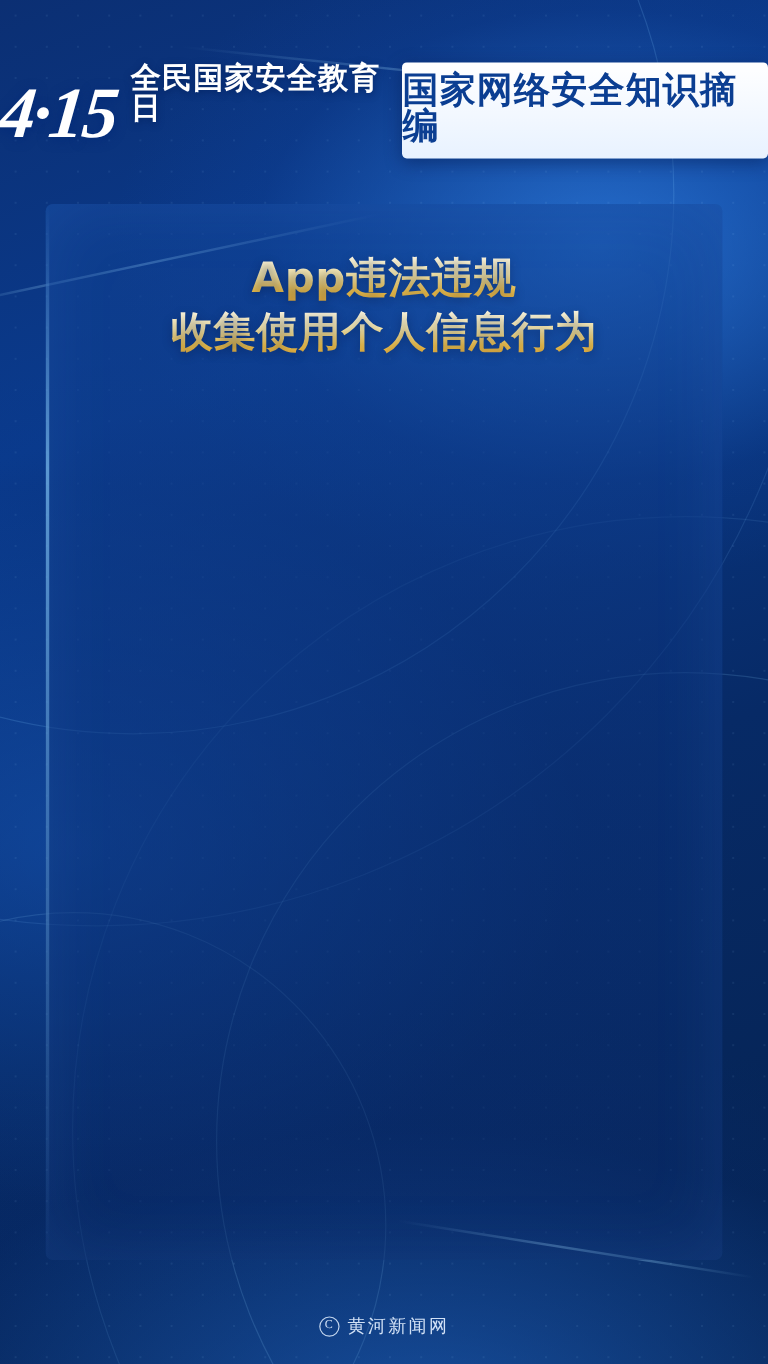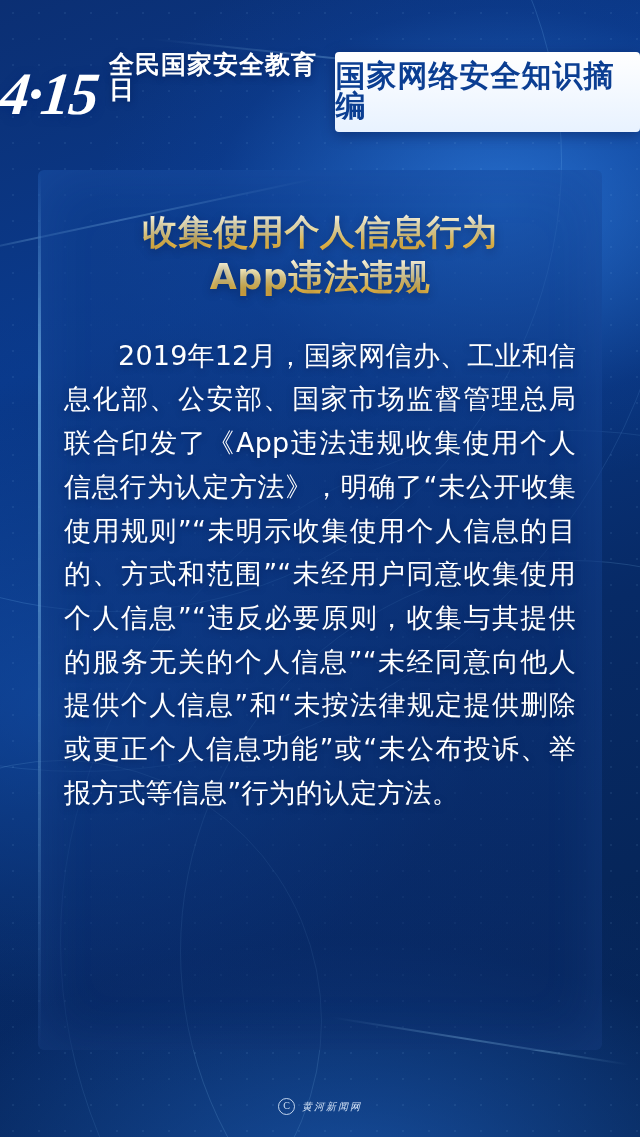--- a/index.html
+++ b/index.html
@@ -174,24 +174,23 @@
     border: 1px solid rgba(225,238,255,0.85);
     border-radius: 50%;
     color: rgba(225,238,255,0.9);
     font-size: 10px;
     line-height: 13px;
     text-align: center;
     font-family: "Liberation Serif", serif;
   }
   .footer-text {
     font-family: "DejaVu Sans", sans-serif;
-    font-size: 10px;
+    font-size: 15px;
     color: rgba(226,239,255,0.92);
     letter-spacing: 2px;
-    font-style: italic;
   }
 </style>
 </head>
 <body>
 
 <div class="poster">
 
   <div class="dotgrid"></div>
   <div class="swoosh s1"></div>
   <div class="swoosh s2"></div>
@@ -207,24 +206,23 @@
       <div class="date-badge">4·15</div>
       <div class="header-titles">
         <div class="title-line1">全民国家安全教育日</div>
         <div class="title-line2">国家网络安全知识摘编</div>
       </div>
     </div>
   </div>
 
   <div class="card">
     <div class="headline">
+      <div class="headline-line">App违法违规</div>
       <div class="headline-line">收集使用个人信息行为</div>
-      <div class="headline-line">App违法违规</div>
     </div>
-    <div class="body-text">2019年12月，国家网信办、工业和信息化部、公安部、国家市场监督管理总局联合印发了《App违法违规收集使用个人信息行为认定方法》，明确了“未公开收集使用规则”“未明示收集使用个人信息的目的、方式和范围”“未经用户同意收集使用个人信息”“违反必要原则，收集与其提供的服务无关的个人信息”“未经同意向他人提供个人信息”和“未按法律规定提供删除或更正个人信息功能”或“未公布投诉、举报方式等信息”行为的认定方法。</div>
   </div>
 
   <div class="footer">
     <div class="copyright-mark">C</div>
     <div class="footer-text">黄河新闻网</div>
   </div>
 
 </div>
 
 </body></html>

